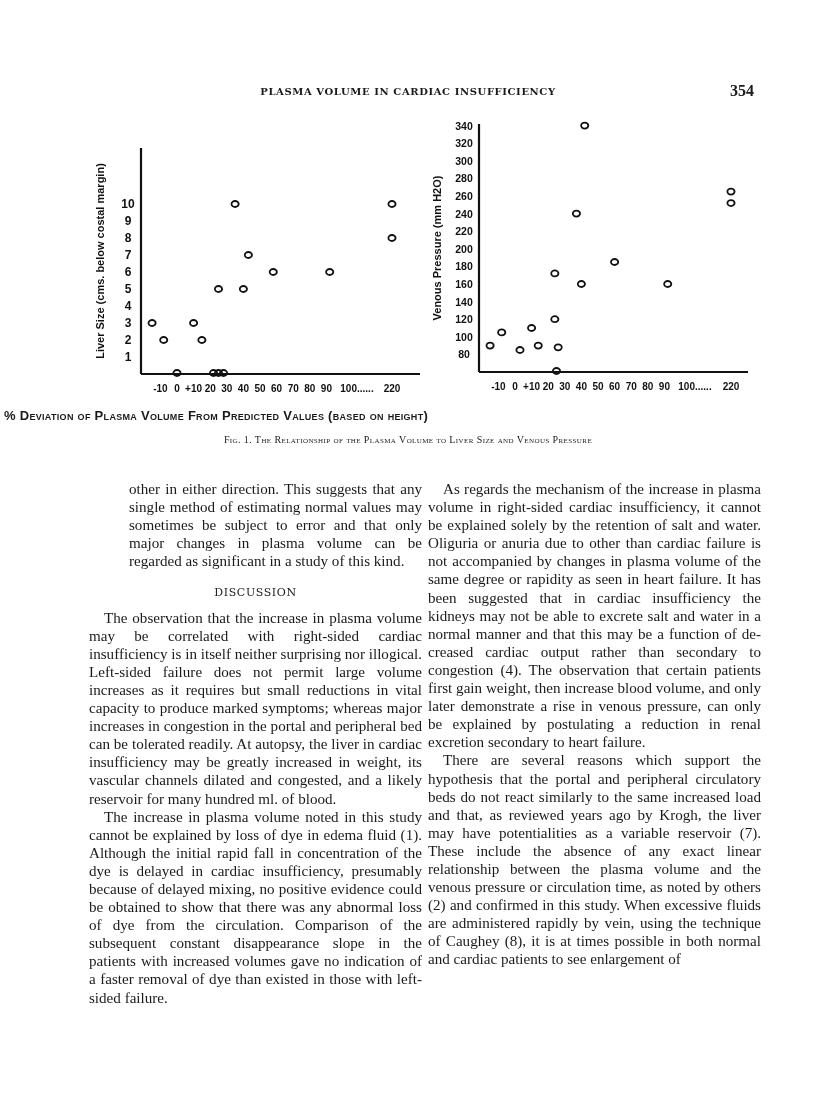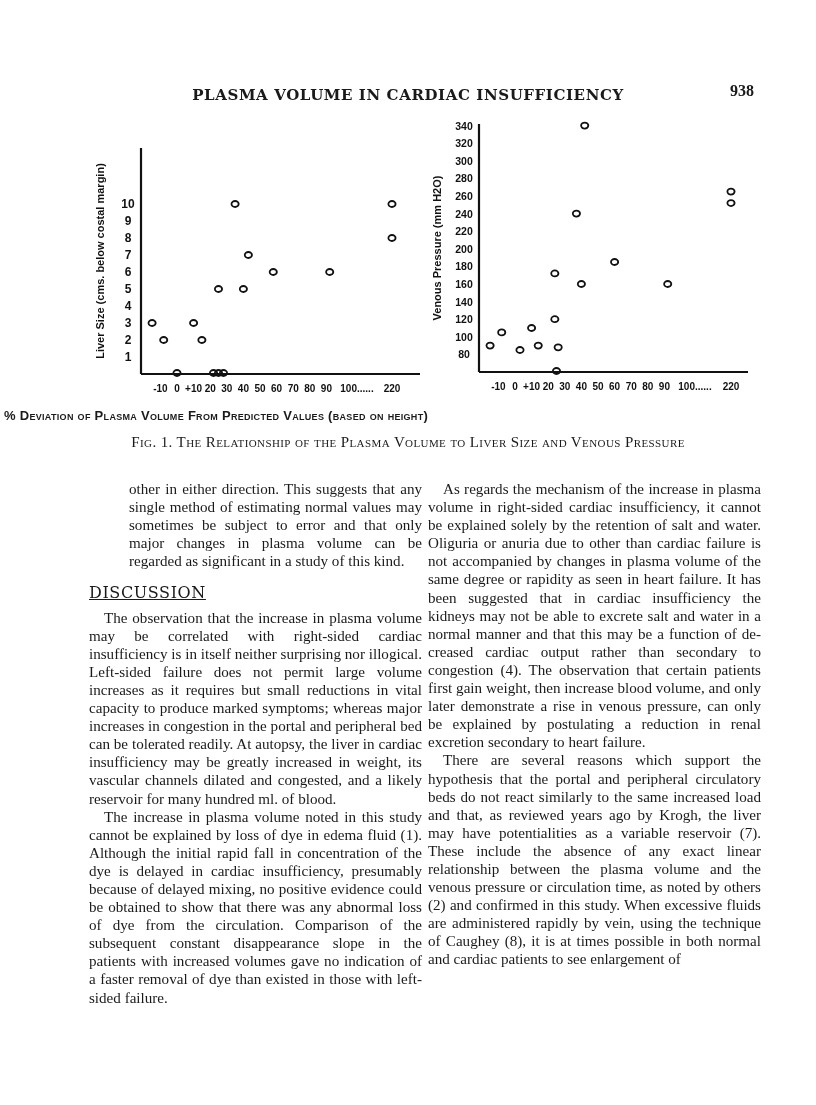--- a/index.html
+++ b/index.html
@@ -1,38 +1,38 @@
 <!DOCTYPE html>
 <html><head>
 <meta charset="utf-8">
 <style>
   html, body { margin: 0; padding: 0; background: #ffffff; }
   body { width: 816px; height: 1105px; position: relative; overflow: hidden; color: #1a1a1a; }
   .running-head { position: absolute; top: 86px; left: 0; width: 816px; text-align: center;
-    font-family: "DejaVu Serif", serif; font-size: 15px; letter-spacing: 0.6px; font-weight: bold; }
+    font-family: "DejaVu Serif", serif; font-size: 10px; letter-spacing: 0.6px; font-weight: bold; }
   .page-num { position: absolute; top: 82px; left: 730px; font-family: "Liberation Serif", serif; font-size: 16px; font-weight: bold; }
   svg.fig { position: absolute; left: 0; top: 110px; }
   .hand { font-family: "Liberation Sans", sans-serif; font-weight: bold; fill: #111; }
   .xtitle { position: absolute; top: 408px; left: 4px; width: 816px; text-align: left;
     font-family: "Liberation Sans", sans-serif; font-weight: bold; font-size: 13px; font-variant: small-caps; letter-spacing: 0.3px; }
   .caption { position: absolute; top: 434px; left: 0; width: 816px; text-align: center;
-    font-family: "Liberation Serif", serif; font-size: 15px; font-variant: small-caps; letter-spacing: 0.4px; }
+    font-family: "Liberation Serif", serif; font-size: 10px; font-variant: small-caps; letter-spacing: 0.4px; }
   .col { position: absolute; top: 480px; width: 333px; font-family: "Liberation Serif", serif;
     font-size: 15.1px; line-height: 18.1px; text-align: justify; hyphens: manual; }
   .col.left { left: 89px; }
   .col.right { left: 428px; }
   .col p { margin: 0; text-indent: 15px; }
   .col p.noindent { text-indent: 0; margin-left: 40px; }
-  .col h3 { margin: 14px 0 6px 0; text-align: left; font-size: 16px; font-weight: normal; letter-spacing: 0.6px; font-family: "DejaVu Serif", serif; text-decoration: underline; }
+  .col h3 { margin: 14px 0 6px 0; text-align: center; font-size: 11px; font-weight: normal; letter-spacing: 0.6px; font-family: "DejaVu Serif", serif; }
 </style>
 </head>
 <body>
 
 <div class="running-head">PLASMA VOLUME IN CARDIAC INSUFFICIENCY</div>
-<div class="page-num">938</div>
+<div class="page-num">354</div>
 
 <svg class="fig" id="fig" width="816" height="300">
   <g id="chart0">
       <line x1="141" y1="38" x2="141" y2="264" stroke="#111" stroke-width="2.2"></line>
       <line x1="141" y1="264" x2="420" y2="264" stroke="#111" stroke-width="2.2"></line>
       <text x="128" y="251" text-anchor="middle" font-size="12" class="hand">1</text>
       <text x="128" y="234" text-anchor="middle" font-size="12" class="hand">2</text>
       <text x="128" y="217" text-anchor="middle" font-size="12" class="hand">3</text>
       <text x="128" y="200" text-anchor="middle" font-size="12" class="hand">4</text>
       <text x="128" y="183" text-anchor="middle" font-size="12" class="hand">5</text>

